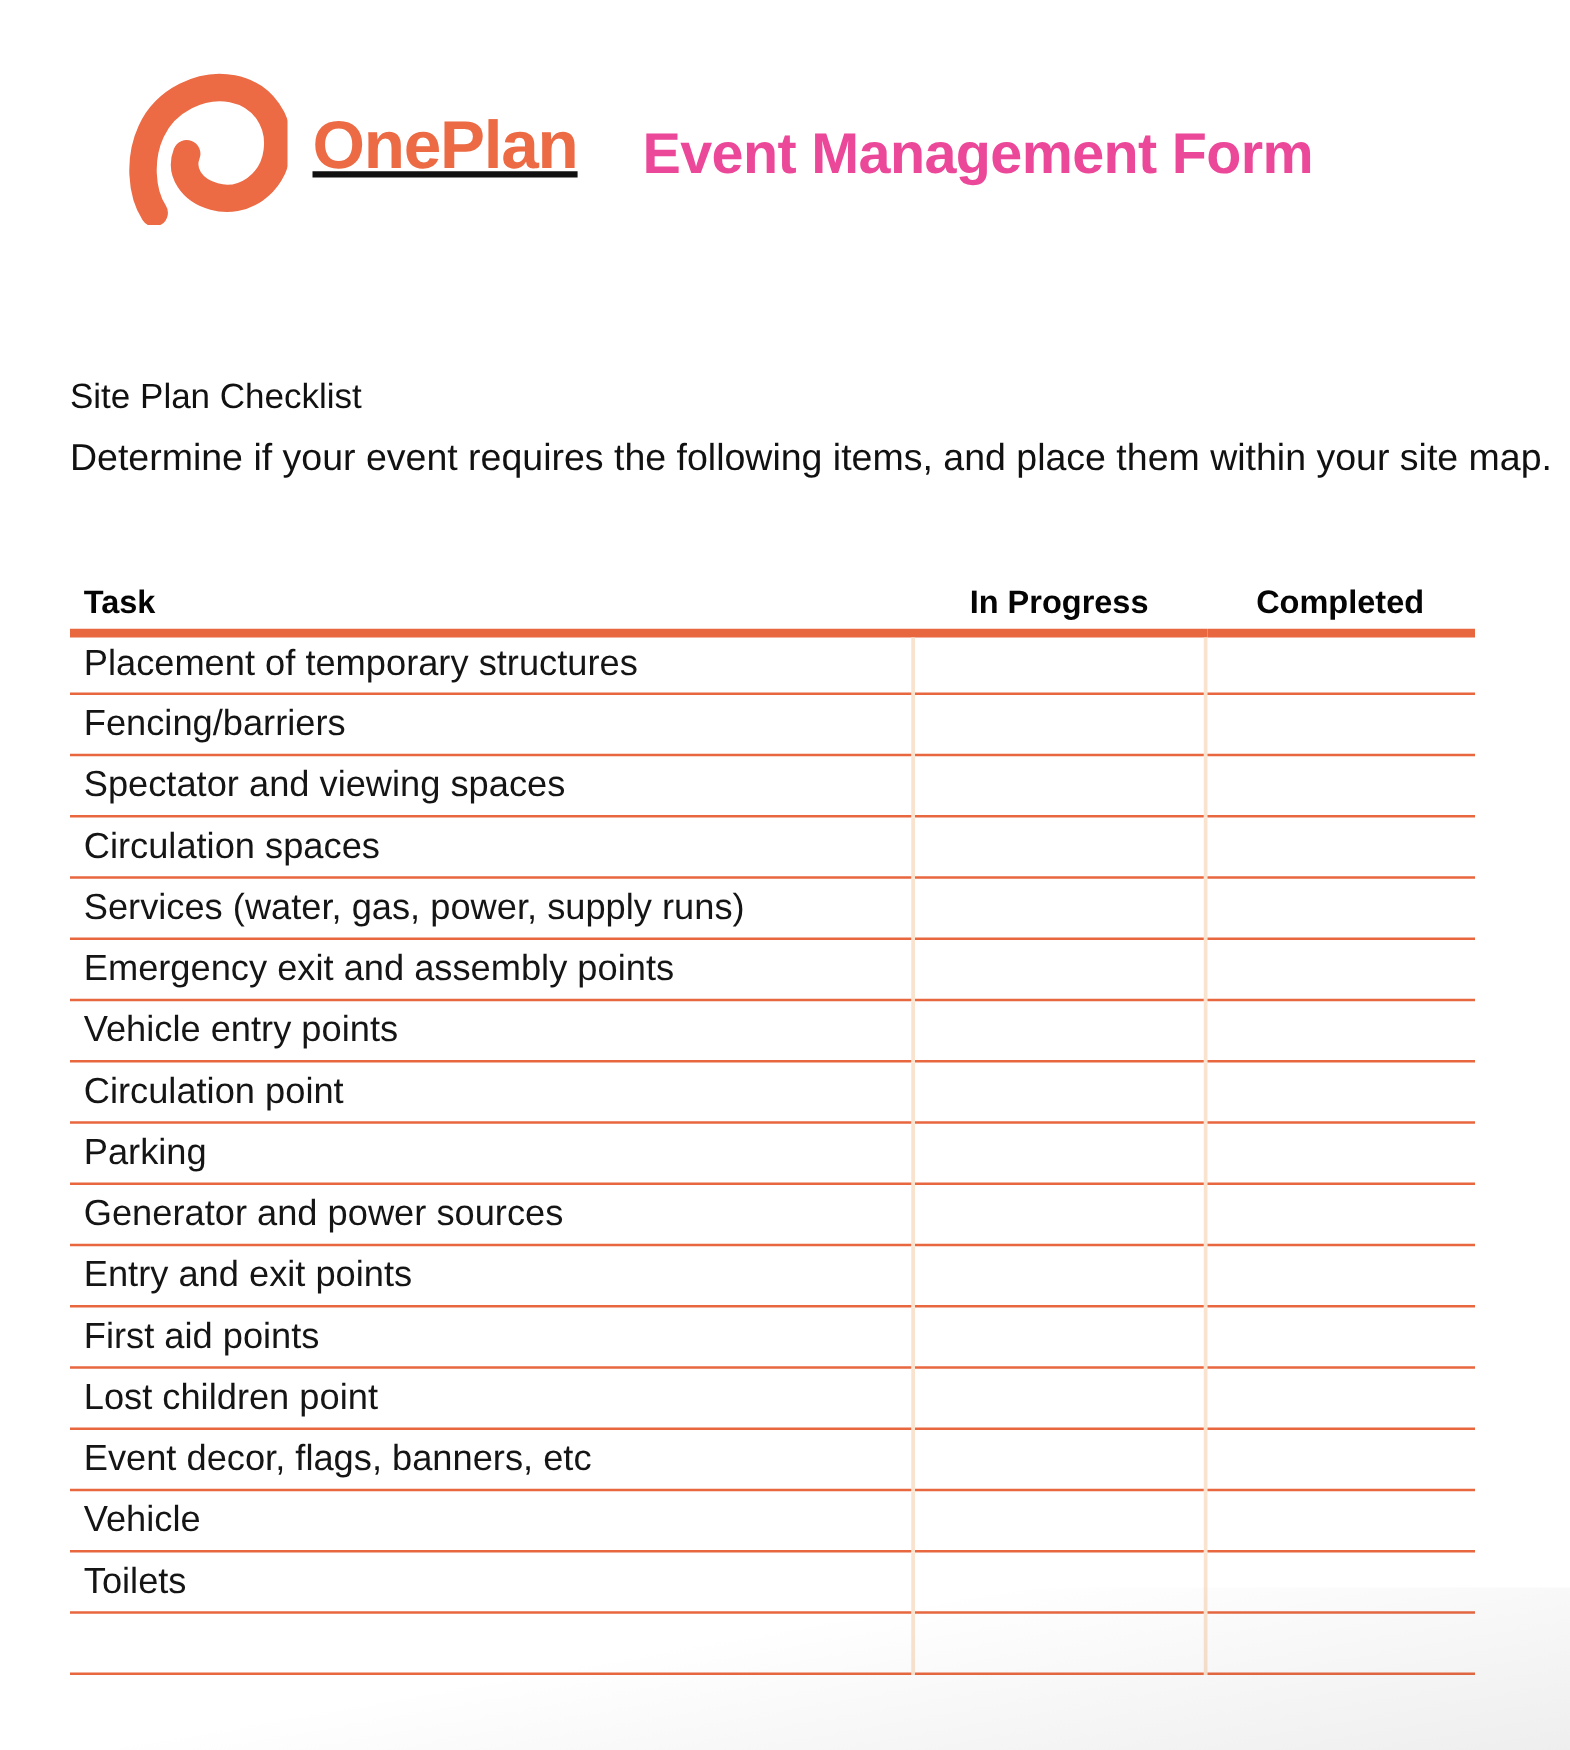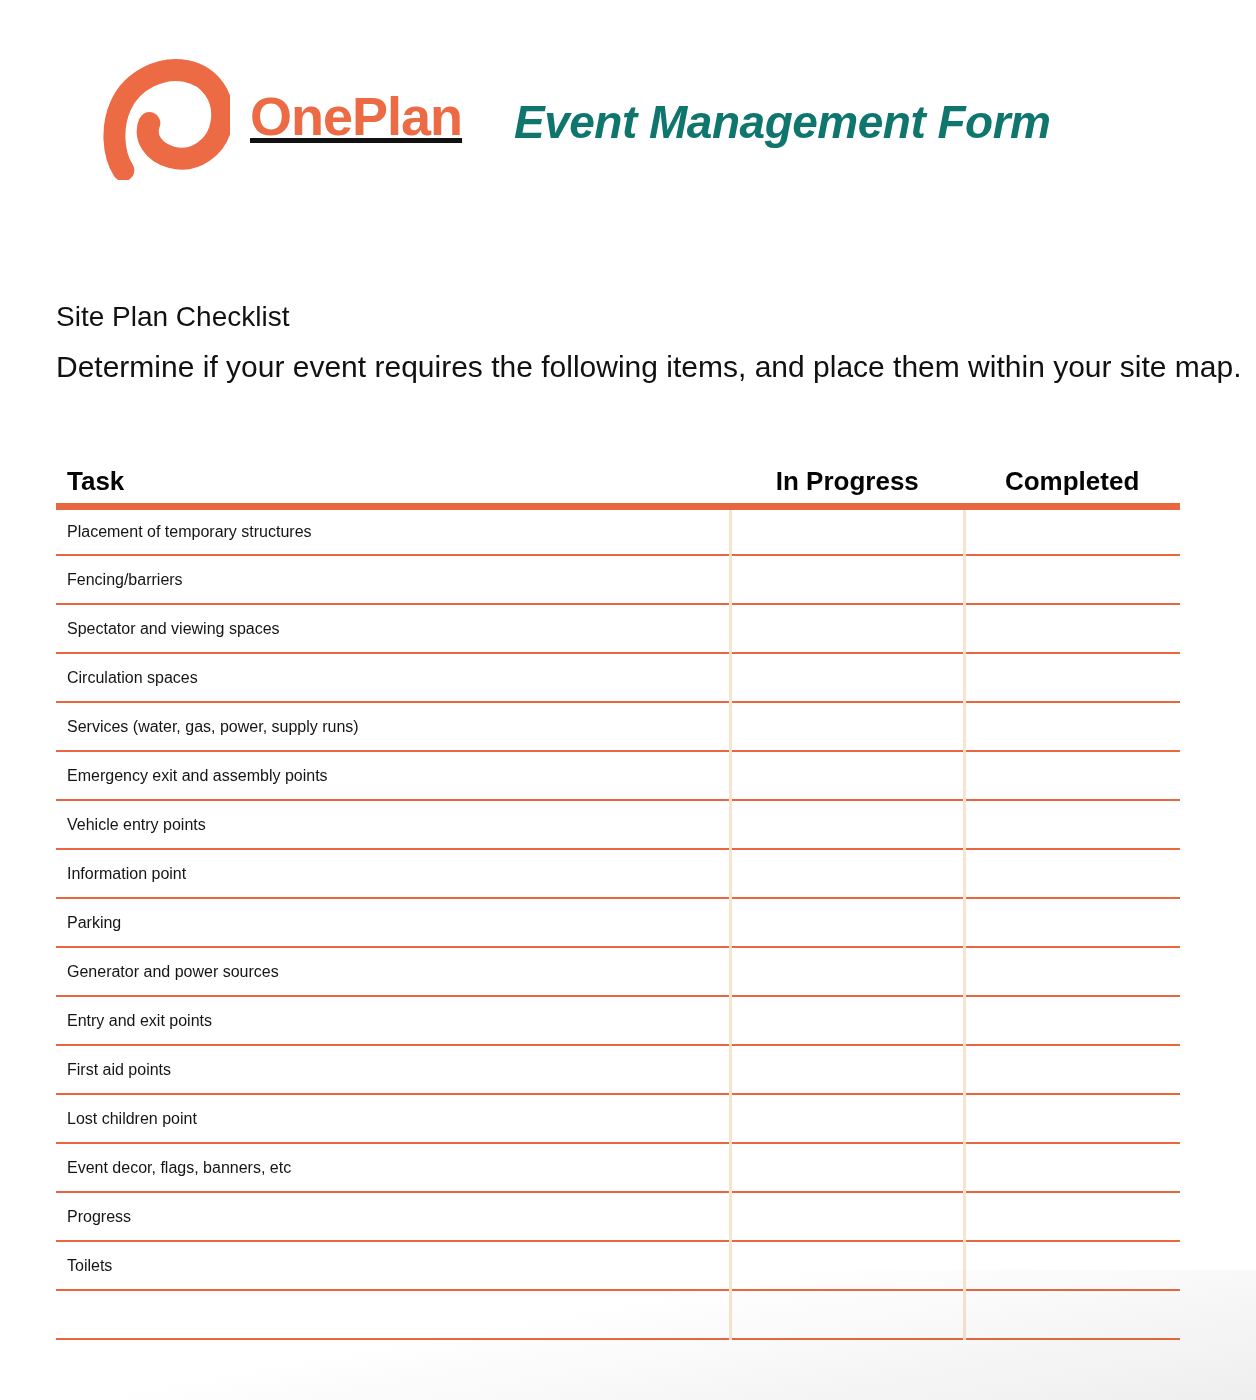--- a/index.html
+++ b/index.html
@@ -25,22 +25,22 @@
     display:flex;align-items:center;text-decoration:underline;
   }
   .logo-svg{width:132px;height:122px;display:block;}
   .logo-text{
     font-size:54px;font-weight:bold;color:var(--accent);
     letter-spacing:-1px;margin-left:20px;line-height:1;
     padding-bottom:6px;
   }
   .form-title{
     position:absolute;left:514px;top:97px;
-    font-size:46px;font-weight:bold;color:#0f766e;
-    letter-spacing:-0.5px;line-height:1.1;white-space:nowrap;font-style:italic;
+    font-size:46px;font-weight:bold;color:#ec4899;
+    letter-spacing:-0.5px;line-height:1.1;white-space:nowrap;
   }
 
   
   .section-title{
     position:absolute;left:56px;top:301px;
     font-size:28px;color:var(--ink);
   }
   .section-desc{
     position:absolute;left:56px;top:350px;
     font-size:30px;color:var(--ink);
@@ -58,21 +58,21 @@
   .checklist col.c-done{width:19.2%;}
   .checklist th{
     font-size:26px;font-weight:bold;color:#050505;
     height:46px;vertical-align:middle;padding:0;
     border-bottom:7px solid var(--line);
   }
   .checklist th.task{text-align:left;padding-left:11px;}
   .checklist th.status{text-align:center;margin-top:15px;}
   .checklist td{
     height:49px;vertical-align:middle;
-    font-size:16px;color:#151515;
+    font-size:29px;color:#151515;
     border-bottom:2px solid var(--line);
     padding:0;
   }
   .checklist td.task{padding-left:11px;text-align:left;}
   .checklist td.status{border-left:3px solid var(--divider);text-align:center;}
 
   
   .bottom-shade{
     position:absolute;left:0;right:0;bottom:0;height:130px;
     background:linear-gradient(170deg, rgba(0,0,0,0) 40%, rgba(90,90,90,0.10) 100%);
@@ -142,21 +142,21 @@
         <td class="task">Emergency exit and assembly points</td>
         <td class="status"></td>
         <td class="status"></td>
       </tr>
       <tr>
         <td class="task">Vehicle entry points</td>
         <td class="status"></td>
         <td class="status"></td>
       </tr>
       <tr>
-        <td class="task">Information point</td>
+        <td class="task">Circulation point</td>
         <td class="status"></td>
         <td class="status"></td>
       </tr>
       <tr>
         <td class="task">Parking</td>
         <td class="status"></td>
         <td class="status"></td>
       </tr>
       <tr>
         <td class="task">Generator and power sources</td>
@@ -177,21 +177,21 @@
         <td class="task">Lost children point</td>
         <td class="status"></td>
         <td class="status"></td>
       </tr>
       <tr>
         <td class="task">Event decor, flags, banners, etc</td>
         <td class="status"></td>
         <td class="status"></td>
       </tr>
       <tr>
-        <td class="task">Progress</td>
+        <td class="task">Vehicle</td>
         <td class="status"></td>
         <td class="status"></td>
       </tr>
       <tr>
         <td class="task">Toilets</td>
         <td class="status"></td>
         <td class="status"></td>
       </tr>
       <tr>
         <td class="task"></td>

